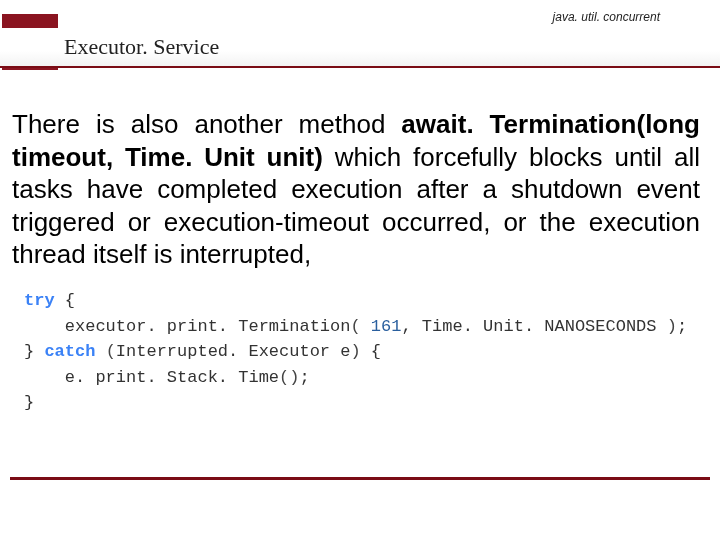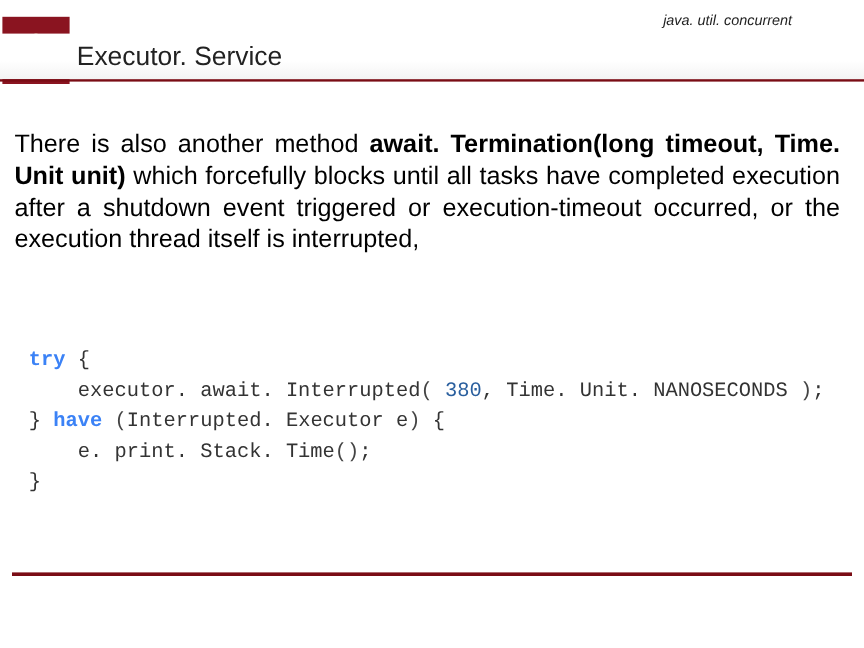--- a/index.html
+++ b/index.html
@@ -21,25 +21,25 @@
     display: flex; flex-direction: column; align-items: center; justify-content: center;
   }
   .logo-eagle {
     width: 32px; height: 18px;
   }
   .logo-text { display: flex; align-items: center; gap: 2px; margin-top: 2px; }
   .logo-text span { color: #e8d9b0; font-family: Georgia, serif; font-size: 11px; font-weight: bold; }
   .logo-crest { width: 10px; height: 12px; }
   .title {
     position: absolute; left: 64px; top: 34px;
-    font-size: 22px; color: #222; font-family: Liberation Sans, sans-serif;
+    font-size: 22px; color: #222; font-family: Liberation Serif, serif;
   }
   .body-text {
     position: absolute; left: 12px; right: 20px; top: 108px;
-    font-size: 21px; line-height: 1.25; color: #000;
+    font-size: 26px; line-height: 1.25; color: #000;
     text-align: justify; font-family: Arial, sans-serif;
   }
   .body-text .bold { font-weight: bold; }
   .code-block {
     position: absolute; left: 24px; top: 288px;
     font-family: Consolas, "Courier New", monospace;
     font-size: 17px; line-height: 1.5; color: #333; white-space: pre;
   }
   .kw { color: #3b82f6; font-weight: bold; }
   .num { color: #2a5f9e; }
@@ -71,19 +71,19 @@
   </div>
 
   <div class="header-bar"></div>
   <div class="title">Executor. Service</div>
 
   <div class="body-text">
     <span>There is also another method </span><span class="bold">await. Termination(long timeout, Time. Unit unit)</span><span> which forcefully blocks until all tasks have completed execution after a shutdown event triggered or execution-timeout occurred, or the execution thread itself is interrupted,</span>
   </div>
 
   <div class="code-block"><span class="kw">try</span><span class="plain"> {</span>
-<span class="plain">    executor. await. Interrupted</span><span class="paren">( </span><span class="num">380</span><span class="plain">, Time. Unit. NANOSECONDS </span><span class="paren">)</span><span class="plain">;</span>
-<span class="plain">} </span><span class="kw">have</span><span class="plain"> </span><span class="paren">(</span><span class="plain">Interrupted. Executor e</span><span class="paren">)</span><span class="plain"> {</span>
+<span class="plain">    executor. print. Termination</span><span class="paren">( </span><span class="num">161</span><span class="plain">, Time. Unit. NANOSECONDS </span><span class="paren">)</span><span class="plain">;</span>
+<span class="plain">} </span><span class="kw">catch</span><span class="plain"> </span><span class="paren">(</span><span class="plain">Interrupted. Executor e</span><span class="paren">)</span><span class="plain"> {</span>
 <span class="plain">    e. print. Stack. Time</span><span class="paren">()</span><span class="plain">;</span>
 <span class="plain">}</span></div>
 
   <div class="footer-rule"></div>
 </div>
 
 </body></html>

